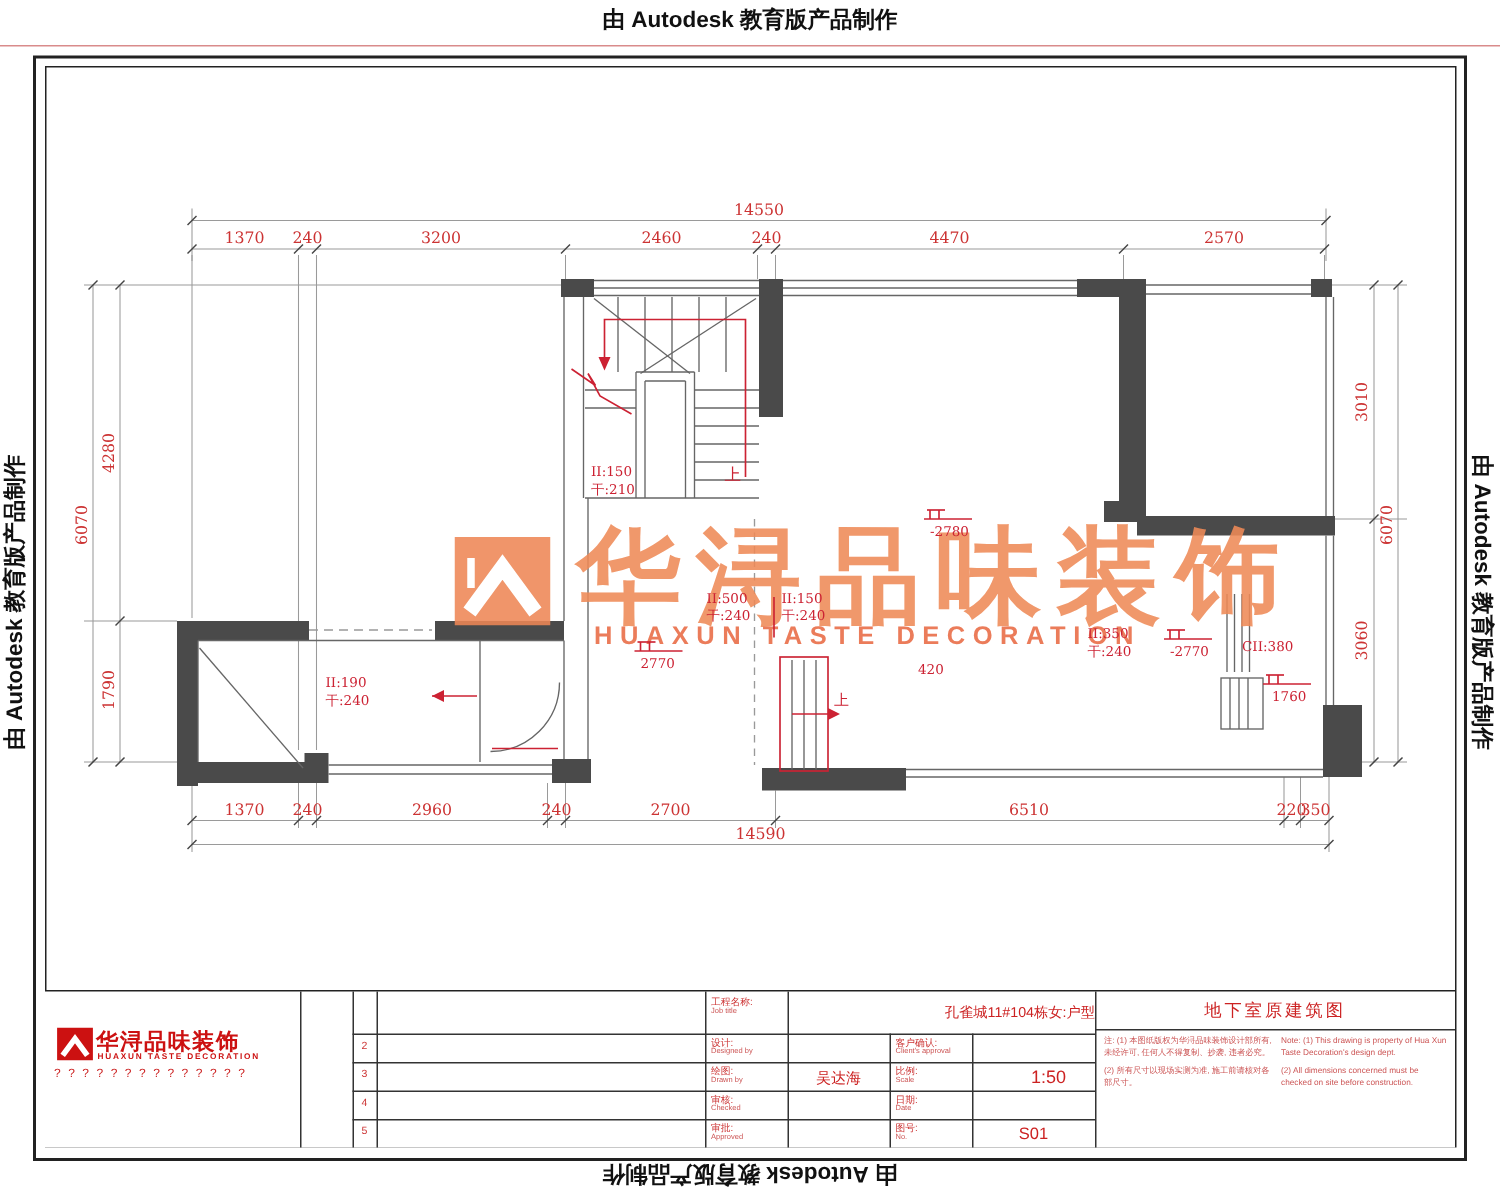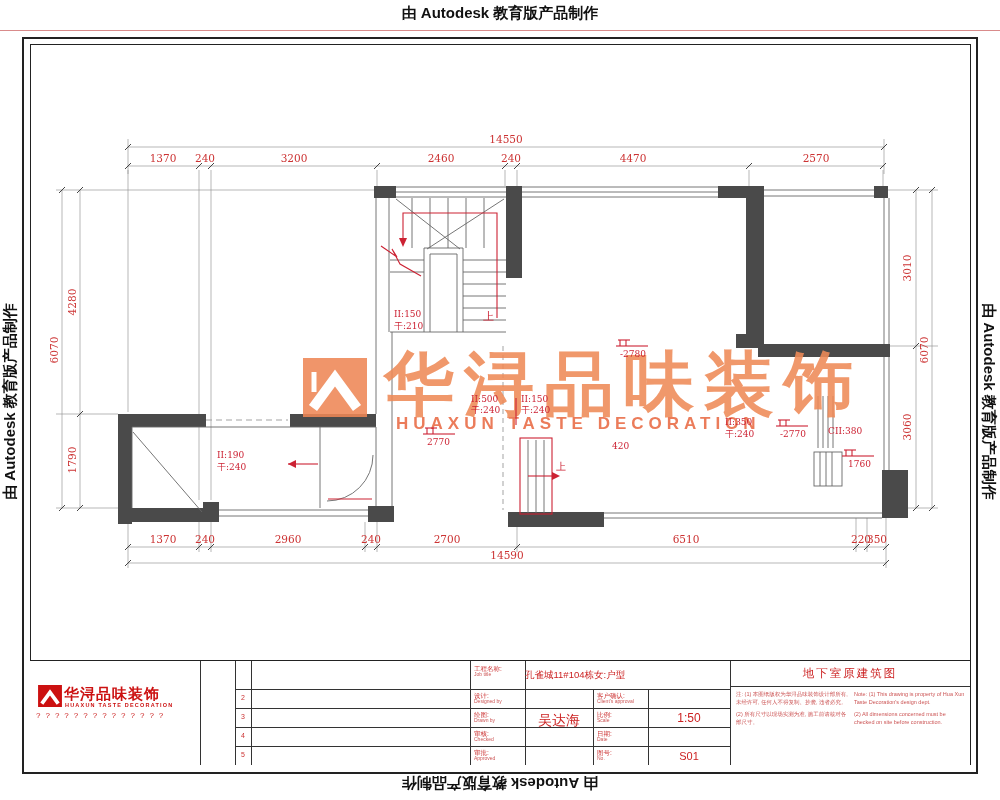--- a/index.html
+++ b/index.html
@@ -30,21 +30,21 @@
   #tb-logo-cn{position:absolute;left:34px;top:24px;font-size:15px;font-weight:900;color:#c11;letter-spacing:1px;}
   #tb-logo-en{position:absolute;left:35px;top:41px;font-size:5.5px;font-weight:bold;color:#c11;letter-spacing:1.2px;}
   #tb-phone{position:absolute;left:6px;top:50px;font-size:8px;color:#c22;letter-spacing:5px;}
   #tb-note-cell{position:absolute;left:170px;top:0;width:35px;height:104px;text-align:center;}
   #tb-note-cn{position:absolute;left:0;top:38px;width:35px;font-size:8px;color:#c44;}
   #tb-note-en{position:absolute;left:0;top:50px;width:35px;font-size:7px;color:#c44;}
   .rownum{position:absolute;left:205px;width:16px;text-align:center;font-size:7px;color:#c33;}
   #sheet-title{position:absolute;left:700px;top:5px;width:240px;text-align:center;
     font-size:11.5px;font-weight:normal;color:#c22;letter-spacing:2px;}
   .note-col{position:absolute;top:30px;font-size:5.5px;color:#c55;line-height:1.45;}
-  #job-title{position:absolute;left:495px;top:8px;width:205px;text-align:left;font-size:9.5px;color:#c22;}
+  #job-title{position:absolute;left:495px;top:8px;width:205px;text-align:right;font-size:9.5px;color:#c22;}
 </style>
 </head>
 <body>
 
 <div class="frame-text" id="frame-top">由 Autodesk 教育版产品制作</div>
 <div class="frame-text" id="frame-bottom">由 Autodesk 教育版产品制作</div>
 <div class="frame-text" id="frame-left">由 Autodesk 教育版产品制作</div>
 <div class="frame-text" id="frame-right">由 Autodesk 教育版产品制作</div>
 <div id="topline"></div>
 <div id="outer-rect"></div>
@@ -339,22 +339,22 @@
   <div class="lbl" style="left:444px;top:50px;"><span>绘图:</span><span class="en">Drawn by</span></div>
   <div class="lbl" style="left:444px;top:69px;"><span>审核:</span><span class="en">Checked</span></div>
   <div class="lbl" style="left:444px;top:88px;"><span>审批:</span><span class="en">Approved</span></div>
 
   <div class="lbl" style="left:567px;top:31px;"><span>客户确认:</span><span class="en">Client's approval</span></div>
   <div class="lbl" style="left:567px;top:50px;"><span>比例:</span><span class="en">Scale</span></div>
   <div class="lbl" style="left:567px;top:69px;"><span>日期:</span><span class="en">Date</span></div>
   <div class="lbl" style="left:567px;top:88px;"><span>图号:</span><span class="en">No.</span></div>
 
   <div id="job-title">孔雀城11#104栋女:户型</div>
-  <div class="val" style="left:495px;top:51px;width:68px;font-size:14px;">吴达海</div>
-  <div class="val" style="left:618px;top:50px;width:82px;font-size:12px;">1:50</div>
+  <div class="val" style="left:495px;top:51px;width:68px;font-size:10px;">吴达海</div>
+  <div class="val" style="left:618px;top:50px;width:82px;font-size:12px;padding-left:10px;">1:50</div>
   <div class="val" style="left:618px;top:89px;width:82px;font-size:11px;">S01</div>
 
   <div id="sheet-title">地下室原建筑图</div>
   <div class="note-col" style="left:706px;width:112px;">
     <div>注: (1) 本图纸版权为华浔品味装饰设计部所有, 未经许可, 任何人不得复制、抄袭, 违者必究。</div>
     <div style="margin-top:4px;">(2) 所有尺寸以现场实测为准, 施工前请核对各部尺寸。</div>
   </div>
   <div class="note-col" style="left:824px;width:112px;">
     <div>Note: (1) This drawing is property of Hua Xun Taste Decoration's design dept.</div>
     <div style="margin-top:4px;">(2) All dimensions concerned must be checked on site before construction.</div>

